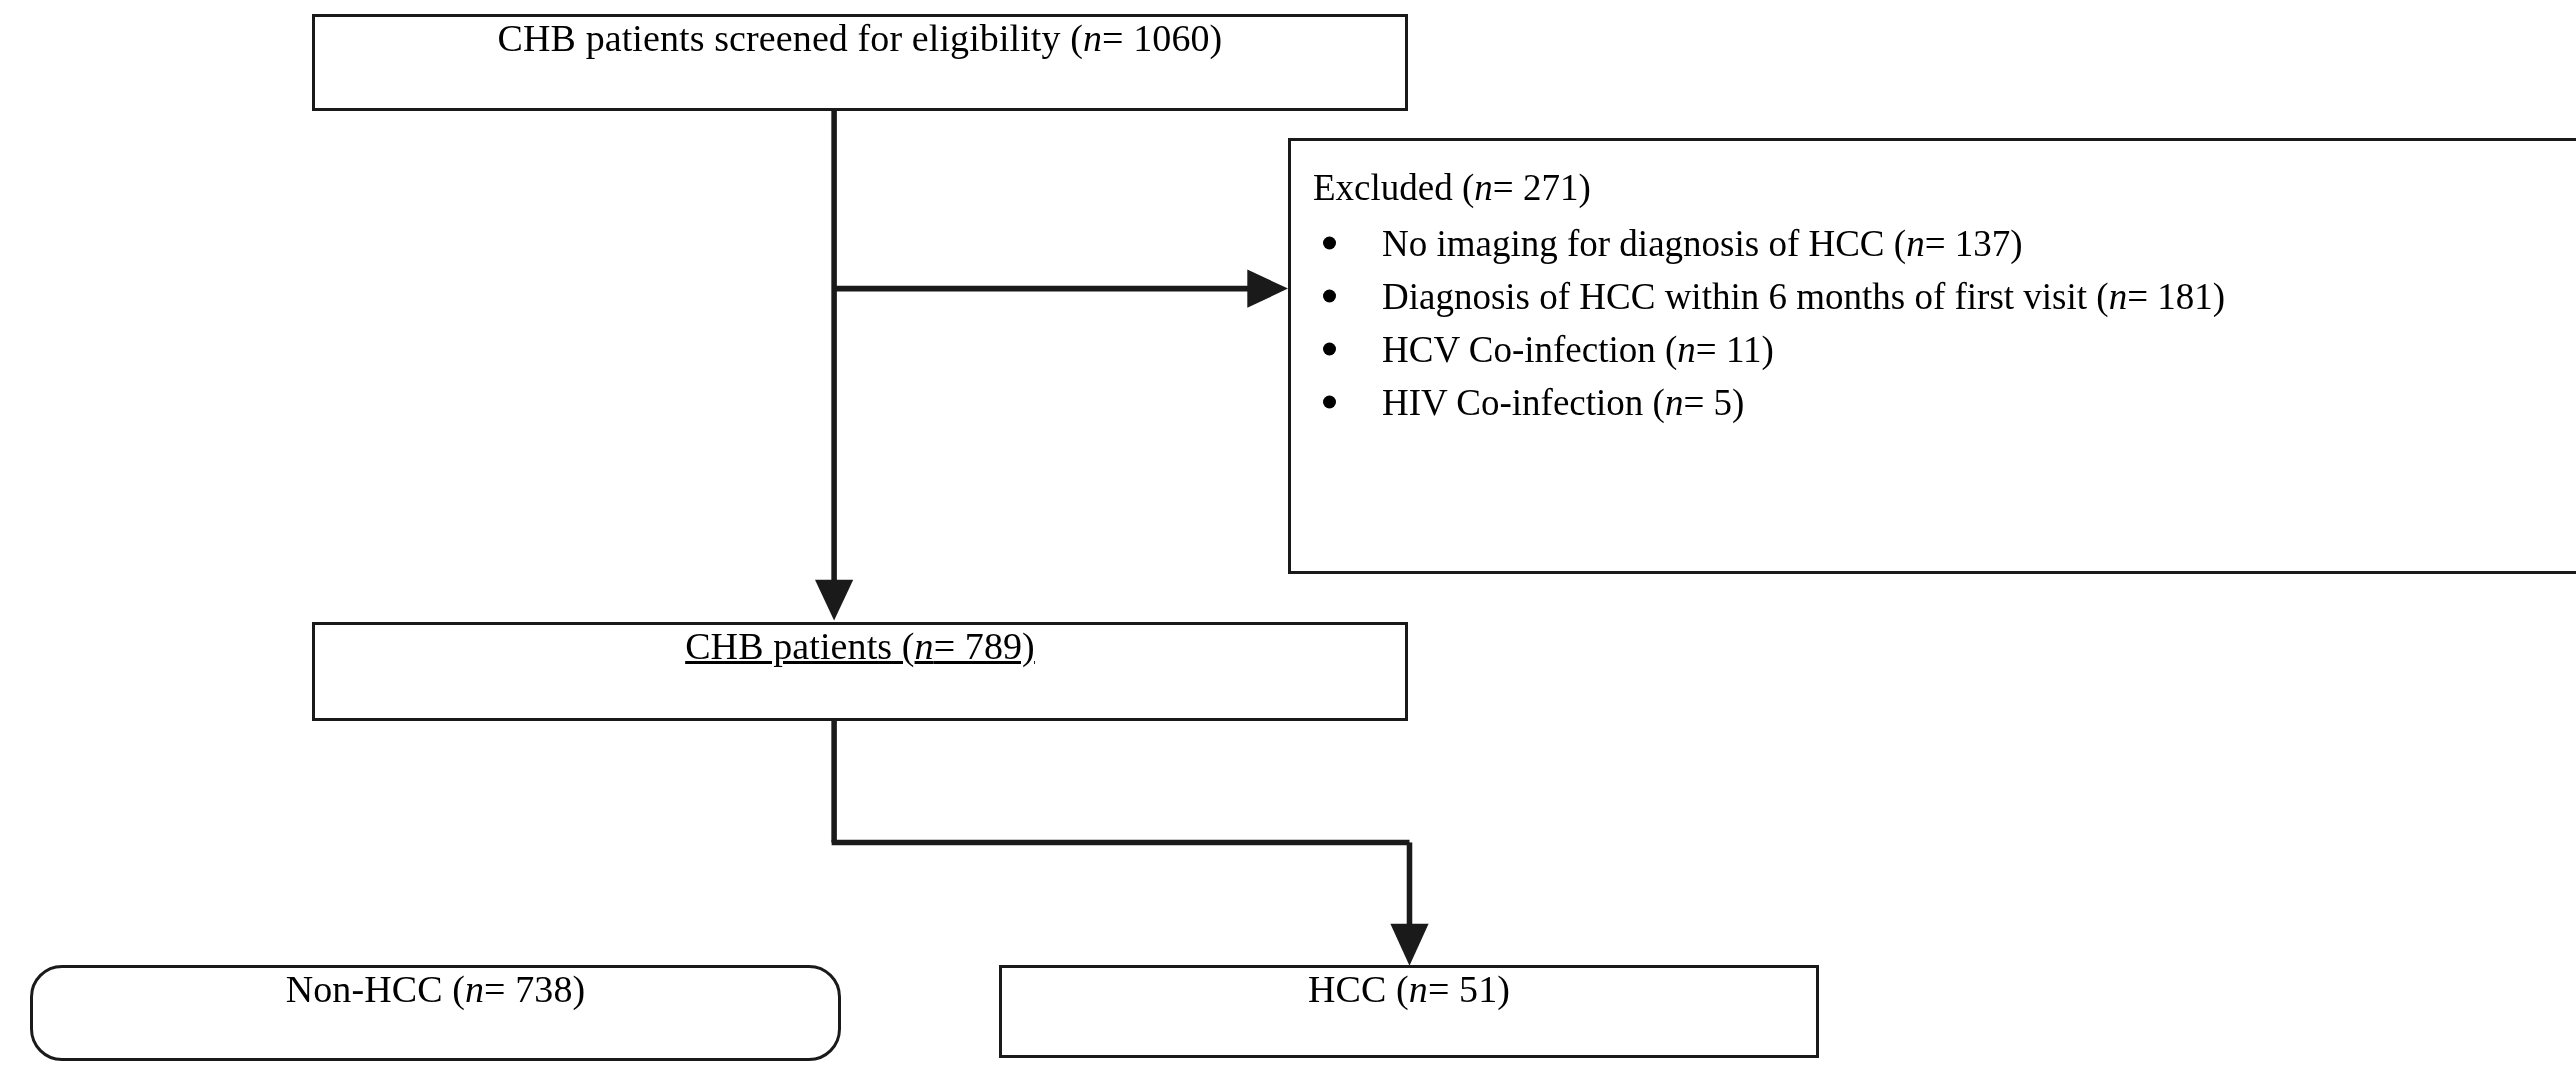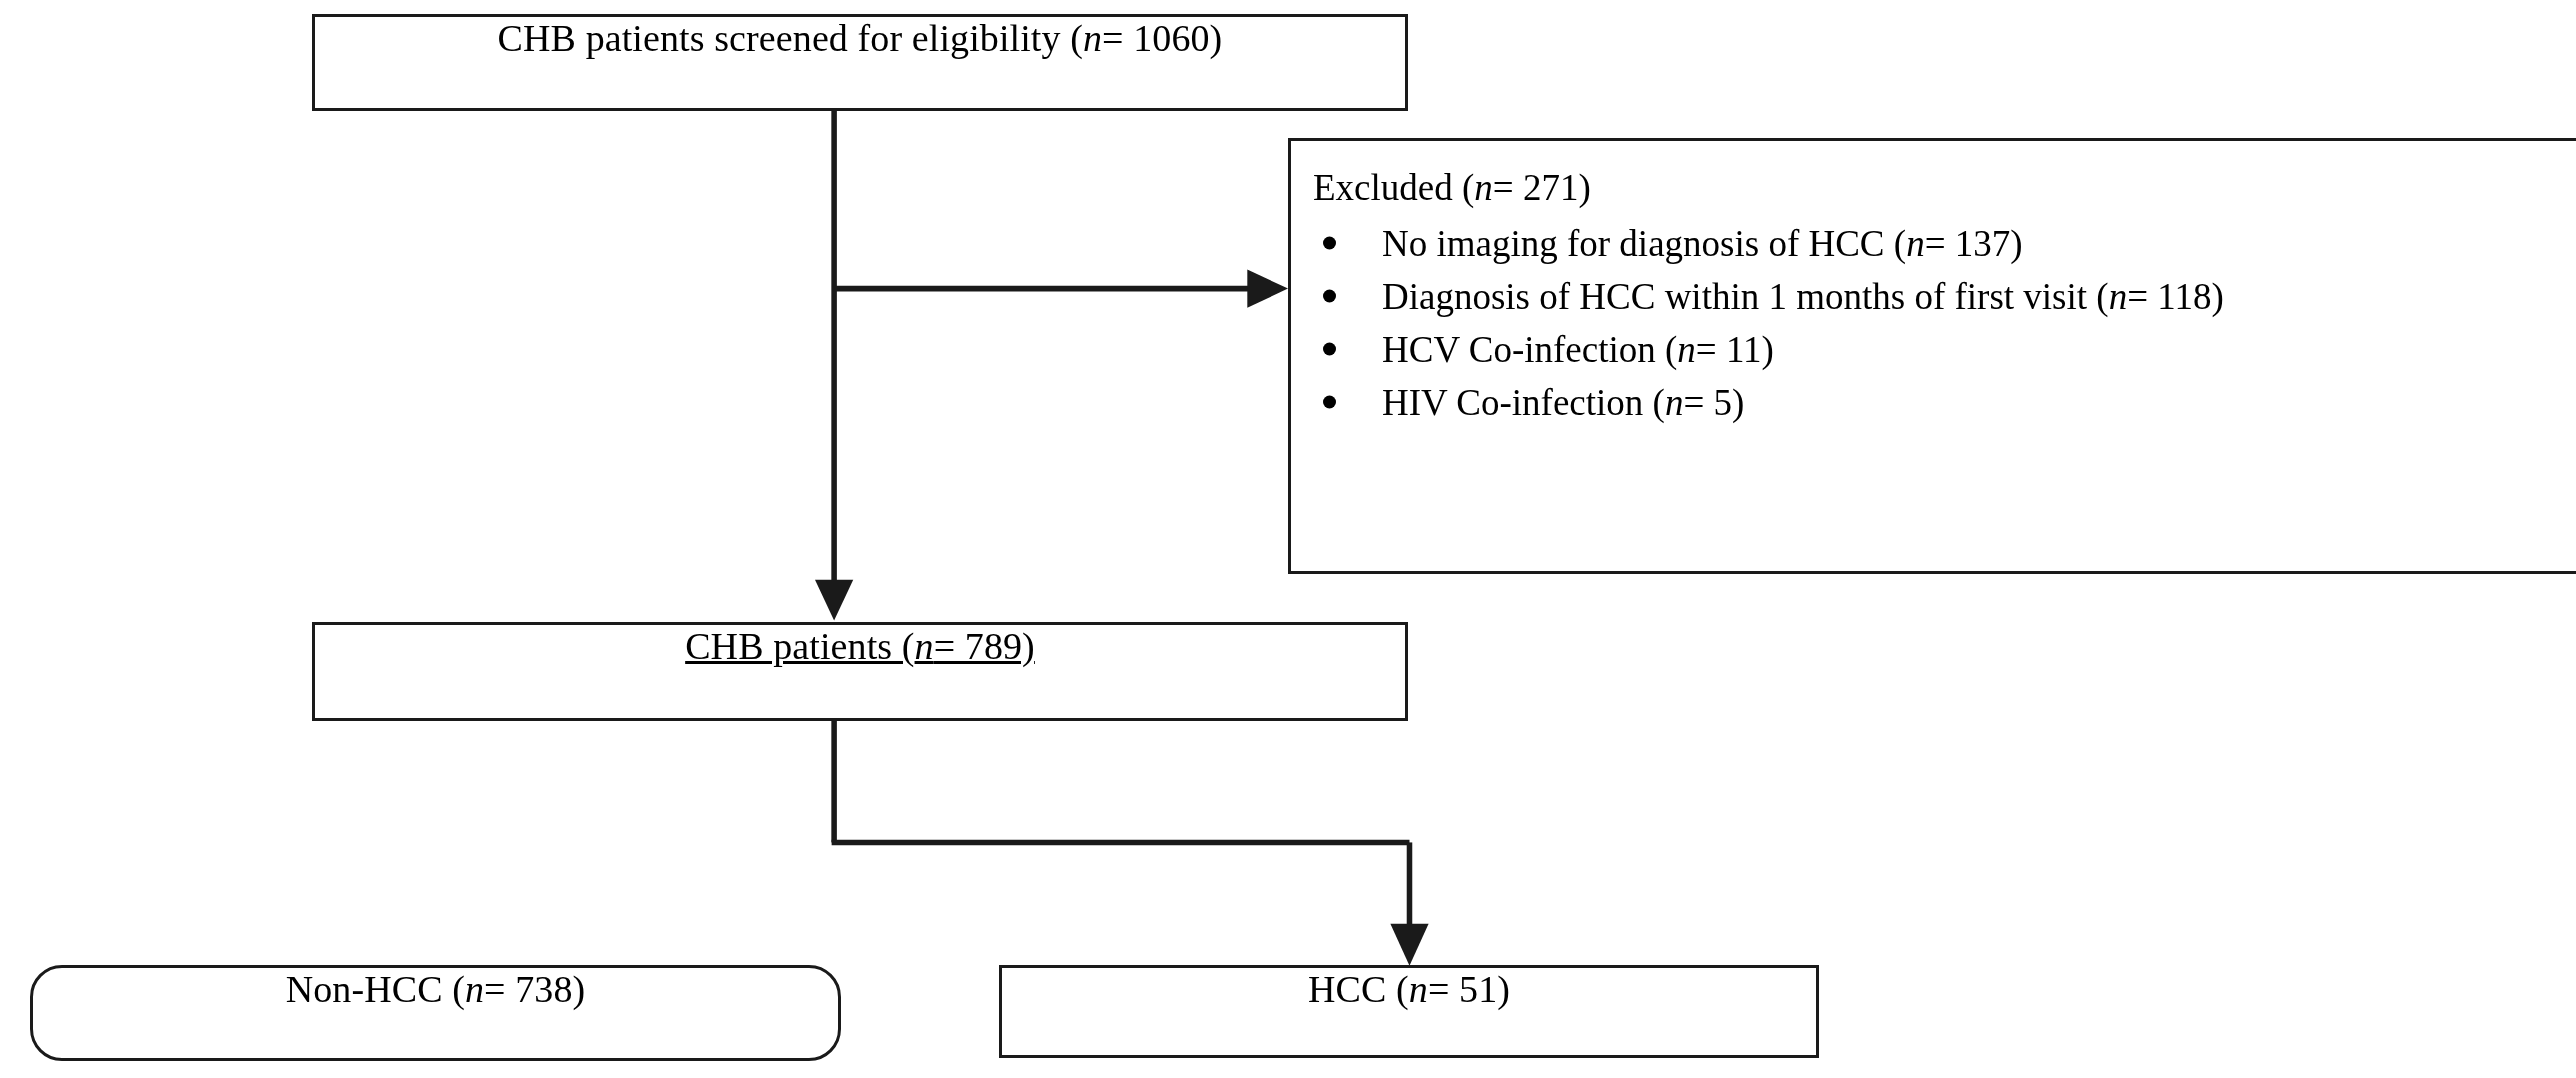--- a/index.html
+++ b/index.html
@@ -140,21 +140,21 @@
   </div>
 
   <div id="node-excluded">
     <div id="excluded-heading"><span>Excluded (</span><span class="it">n</span><span>= 271)</span></div>
 
     <ul id="excluded-list">
       <li>
         <span class="bullet-dot"></span><span>No imaging for diagnosis of HCC (</span><span class="it">n</span><span>= 137)</span>
       </li>
       <li>
-        <span class="bullet-dot"></span><span>Diagnosis of HCC within 1 months of first visit (</span><span class="it">n</span><span>= 118)</span>
+        <span class="bullet-dot"></span><span>Diagnosis of HCC within 6 months of first visit (</span><span class="it">n</span><span>= 181)</span>
       </li>
       <li>
         <span class="bullet-dot"></span><span>HCV Co-infection (</span><span class="it">n</span><span>= 11)</span>
       </li>
       <li>
         <span class="bullet-dot"></span><span>HIV Co-infection (</span><span class="it">n</span><span>= 5)</span>
       </li>
     </ul>
   </div>
 

